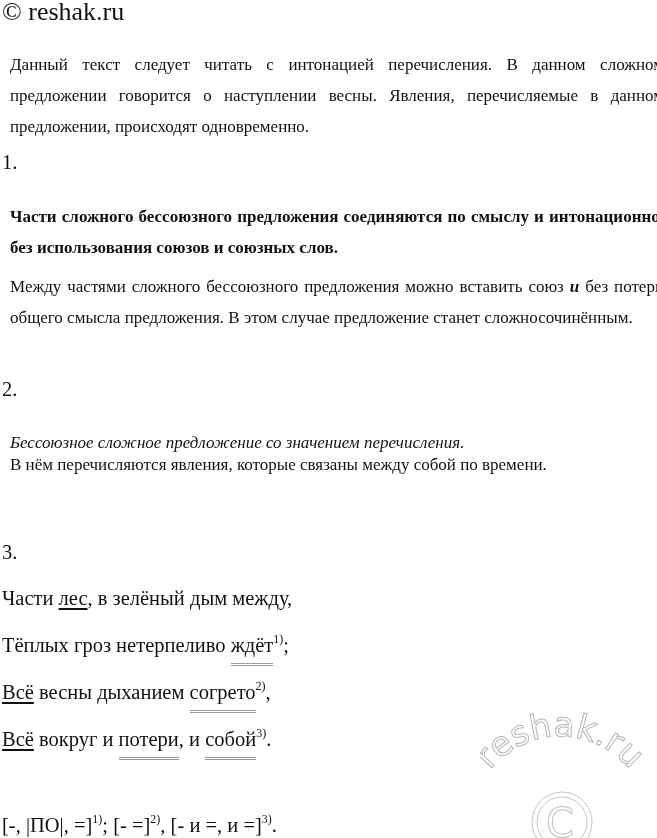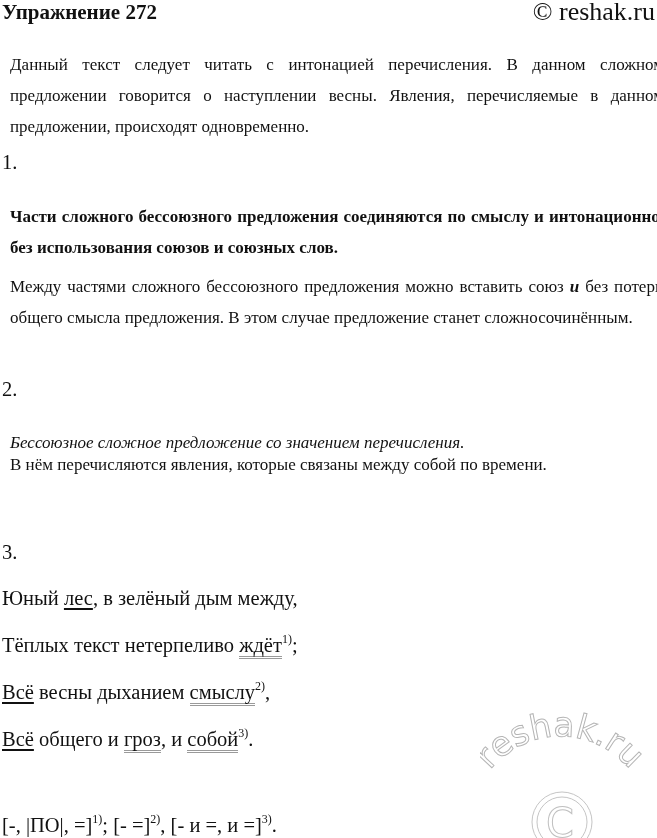--- a/index.html
+++ b/index.html
@@ -14,57 +14,56 @@
     .title { font-weight: bold; font-size: 21px; line-height: 24px; }
     .copyright { font-size: 26px; line-height: 24px; }
     .p {
       position: absolute; left: 2px; width: 654px; font-size: 17px;
       line-height: 31px; text-align: justify; margin: 8px;
     }
     .num { position: absolute; left: 2px; font-size: 20.5px; line-height: 24px; }
     .verse { position: absolute; left: 2px; font-size: 20.5px; line-height: 26px; white-space: nowrap; }
     .subj { text-decoration: underline; text-decoration-thickness: 1.5px; text-underline-offset: 3px; }
     .pred {
-      border-bottom: 3px double #9a9a9a; padding-bottom: 0px;
+      border-bottom: 3px double #9a9a9a; padding-bottom: 7px;
     }
     sup { font-size: 12px; line-height: 0; vertical-align: 9px; }
     .bi { font-weight: bold; font-style: italic; }
     .watermark { position: absolute; left: 480px; top: 700px; width: 180px; height: 140px; pointer-events: none; }
   </style>
 </head>
 <body>
 
 <div class="header">
-  <span class="title">Упражнение 272</span>
   <span class="copyright">© reshak.ru</span>
 </div>
 
 <p class="p" style="top:41px;">Данный текст следует читать с интонацией перечисления. В данном сложном предложении говорится о наступлении весны. Явления, перечисляемые в данном предложении, происходят одновременно.</p>
 
 <div class="num" style="top:150px;">1.</div>
 <p class="p" style="top:193px;font-weight:bold;">Части сложного бессоюзного предложения соединяются по смыслу и интонационно, без использования союзов и союзных слов.</p>
 <p class="p" style="top:263px;"><span>Между частями сложного бессоюзного предложения можно вставить союз </span><span class="bi">и</span><span> без потери общего смысла предложения. В этом случае предложение станет сложносочинённым.</span></p>
 
 <div class="num" style="top:377px;">2.</div>
 <p class="p" style="top:419px;font-style:italic;">Бессоюзное сложное предложение со значением перечисления.</p>
 <p class="p" style="top:441px;">В нём перечисляются явления, которые связаны между собой по времени.</p>
 
 <div class="num" style="top:540px;">3.</div>
 
 <div class="verse" style="top:585px;">
-  <span>Юный </span><span class="subj">лес</span><span>, в зелёный дым между,</span>
+  <span>Части </span><span class="subj">лес</span><span>, в зелёный дым между,</span>
 </div>
 <div class="verse" style="top:632px;">
-  <span>Тёплых текст нетерпеливо </span><span class="pred">ждёт</span><sup>1)</sup><span>;</span>
+  <span>Тёплых гроз нетерпеливо </span><span class="pred">ждёт</span><sup>1)</sup><span>;</span>
 </div>
 <div class="verse" style="top:679px;">
-  <span class="subj">Всё</span><span> весны дыханием </span><span class="pred">смыслу</span><sup>2)</sup><span>,</span>
+  <span class="subj">Всё</span><span> весны дыханием </span><span class="pred">согрето</span><sup>2)</sup><span>,</span>
 </div>
 <div class="verse" style="top:726px;">
-  <span class="subj">Всё</span><span> общего и </span><span class="pred">гроз</span><span>, и </span><span class="pred">собой</span><sup>3)</sup><span>.</span>
+  <span class="subj">Всё</span><span> вокруг и </span><span class="pred">потери</span><span>, и </span><span class="pred">собой</span><sup>3)</sup><span>.</span>
 </div>
 
 <div class="verse" style="top:812px;">
   <span>[-, |ПО|, =]</span><sup>1)</sup><span>; [- =]</span><sup>2)</sup><span>, [- и =, и =]</span><sup>3)</sup><span>.</span>
 </div>
 
 <svg class="watermark" viewBox="0 0 180 140">
   <defs>
     <path id="arc" d="M 10 70 A 90 90 0 0 1 170 130" fill="none"></path>
   </defs>

